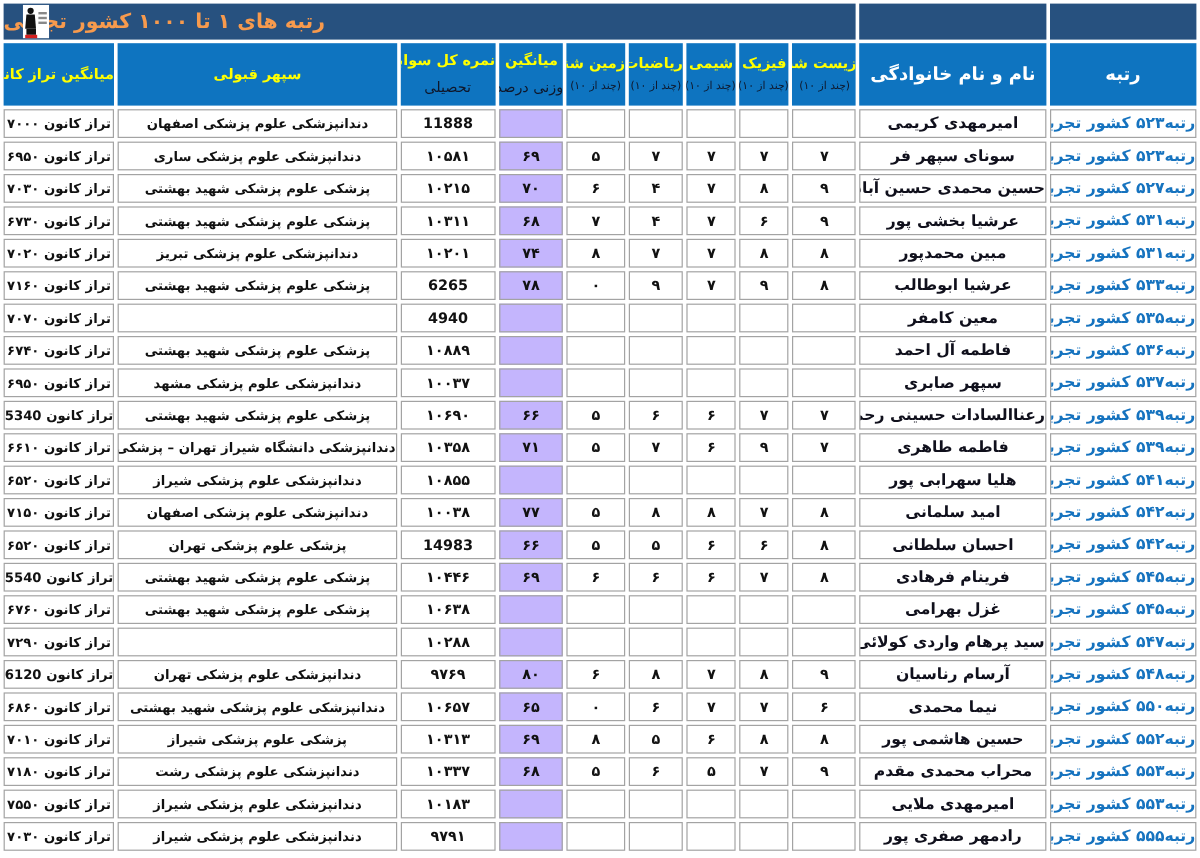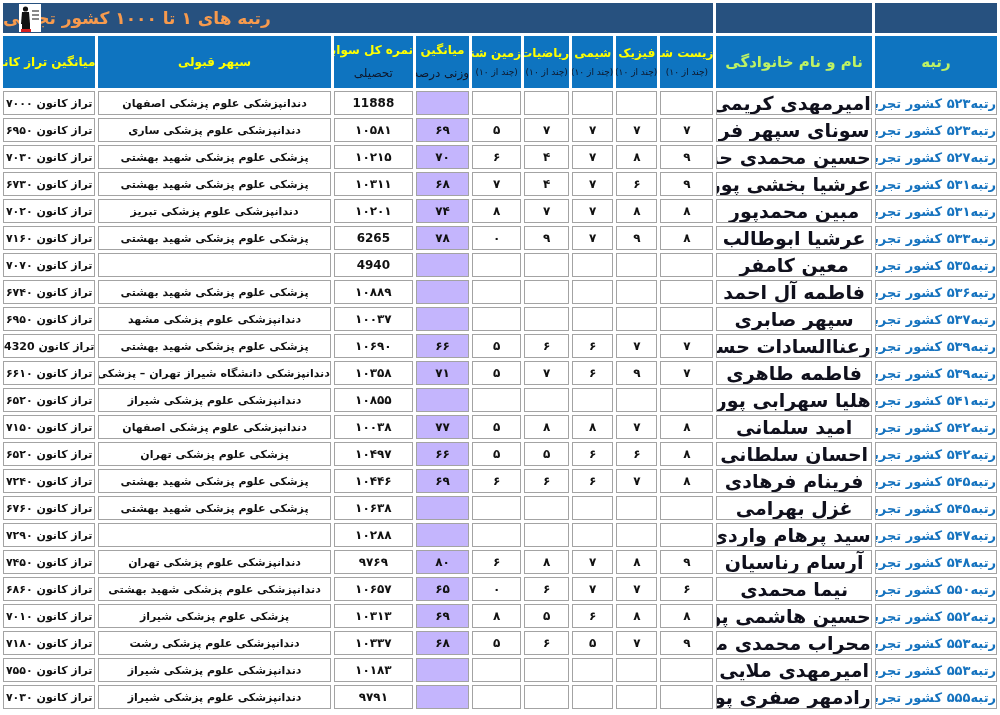--- a/index.html
+++ b/index.html
@@ -12,26 +12,26 @@
   .band{background:#27517f;height:30px;}
   .band-title{position:relative;text-align:left;vertical-align:middle;}
   .title{color:#f79a4d;font-weight:bold;font-size:17px;}
   .logo{position:absolute;left:16px;top:1px;width:22px;height:28px;display:block;}
 
   
   .head-row th{background:#0e74c0;height:52px;vertical-align:middle;text-align:center;}
   .h1{display:block;color:#ffff00;font-weight:bold;font-size:12px;line-height:1.25;}
   .h2{display:block;color:#0f172a;font-weight:normal;font-size:12px;margin-top:9px;line-height:1.1;}
   .h2.small{font-size:9px;margin-top:7px;}
-  th.white .h1{color:#bef264;font-size:15px;}
+  th.white .h1{color:#ffffff;font-size:15px;}
 
   
   tbody td{background:#ffffff;border:1px solid #a3a3a3;height:22px;vertical-align:middle;text-align:center;color:#111111;font-weight:bold;}
   td.rank{color:#1673bf;font-size:13px;}
-  td.name{font-size:19px;color:#10101c;}
+  td.name{font-size:13px;color:#10101c;}
   td.num{font-size:12px;}
   td.avg{background:#c4b5fd;}
   td.major{font-size:11px;}
   td.taraz{font-size:11px;}
 </style>
 </head>
 <body>
 
 <div class="page">
   <table>
@@ -233,21 +233,21 @@
     <td class="rank">رتبه۵۳۹ کشور تجربی</td>
     <td class="name">رعناالسادات حسینی رحمت آبادی</td>
     <td class="num">۷</td>
     <td class="num">۷</td>
     <td class="num">۶</td>
     <td class="num">۶</td>
     <td class="num">۵</td>
     <td class="num avg">۶۶</td>
     <td class="num">۱۰۶۹۰</td>
     <td class="major">پزشکی علوم پزشکی شهید بهشتی</td>
-    <td class="taraz">تراز کانون 4320</td>
+    <td class="taraz">تراز کانون 5340</td>
   </tr>
         <tr>
     <td class="rank">رتبه۵۳۹ کشور تجربی</td>
     <td class="name">فاطمه طاهری</td>
     <td class="num">۷</td>
     <td class="num">۹</td>
     <td class="num">۶</td>
     <td class="num">۷</td>
     <td class="num">۵</td>
     <td class="num avg">۷۱</td>
@@ -283,36 +283,36 @@
   </tr>
         <tr>
     <td class="rank">رتبه۵۴۲ کشور تجربی</td>
     <td class="name">احسان سلطانی</td>
     <td class="num">۸</td>
     <td class="num">۶</td>
     <td class="num">۶</td>
     <td class="num">۵</td>
     <td class="num">۵</td>
     <td class="num avg">۶۶</td>
-    <td class="num">۱۰۴۹۷</td>
+    <td class="num">14983</td>
     <td class="major">پزشکی علوم پزشکی تهران</td>
     <td class="taraz">تراز کانون ۶۵۲۰</td>
   </tr>
         <tr>
     <td class="rank">رتبه۵۴۵ کشور تجربی</td>
     <td class="name">فرینام فرهادی</td>
     <td class="num">۸</td>
     <td class="num">۷</td>
     <td class="num">۶</td>
     <td class="num">۶</td>
     <td class="num">۶</td>
     <td class="num avg">۶۹</td>
     <td class="num">۱۰۴۴۶</td>
     <td class="major">پزشکی علوم پزشکی شهید بهشتی</td>
-    <td class="taraz">تراز کانون ۷۲۴۰</td>
+    <td class="taraz">تراز کانون 5540</td>
   </tr>
         <tr>
     <td class="rank">رتبه۵۴۵ کشور تجربی</td>
     <td class="name">غزل بهرامی</td>
     <td class="num"></td>
     <td class="num"></td>
     <td class="num"></td>
     <td class="num"></td>
     <td class="num"></td>
     <td class="num avg"></td>
@@ -337,21 +337,21 @@
     <td class="rank">رتبه۵۴۸ کشور تجربی</td>
     <td class="name">آرسام رناسیان</td>
     <td class="num">۹</td>
     <td class="num">۸</td>
     <td class="num">۷</td>
     <td class="num">۸</td>
     <td class="num">۶</td>
     <td class="num avg">۸۰</td>
     <td class="num">۹۷۶۹</td>
     <td class="major">دندانپزشکی علوم پزشکی تهران</td>
-    <td class="taraz">تراز کانون ۷۴۵۰</td>
+    <td class="taraz">تراز کانون 6120</td>
   </tr>
         <tr>
     <td class="rank">رتبه۵۵۰ کشور تجربی</td>
     <td class="name">نیما محمدی</td>
     <td class="num">۶</td>
     <td class="num">۷</td>
     <td class="num">۷</td>
     <td class="num">۶</td>
     <td class="num">۰</td>
     <td class="num avg">۶۵</td>

